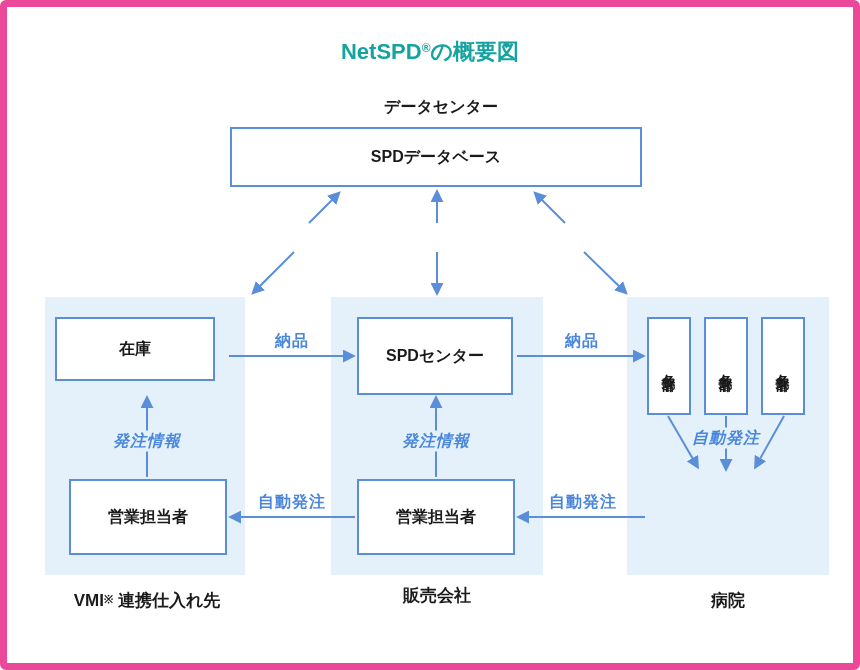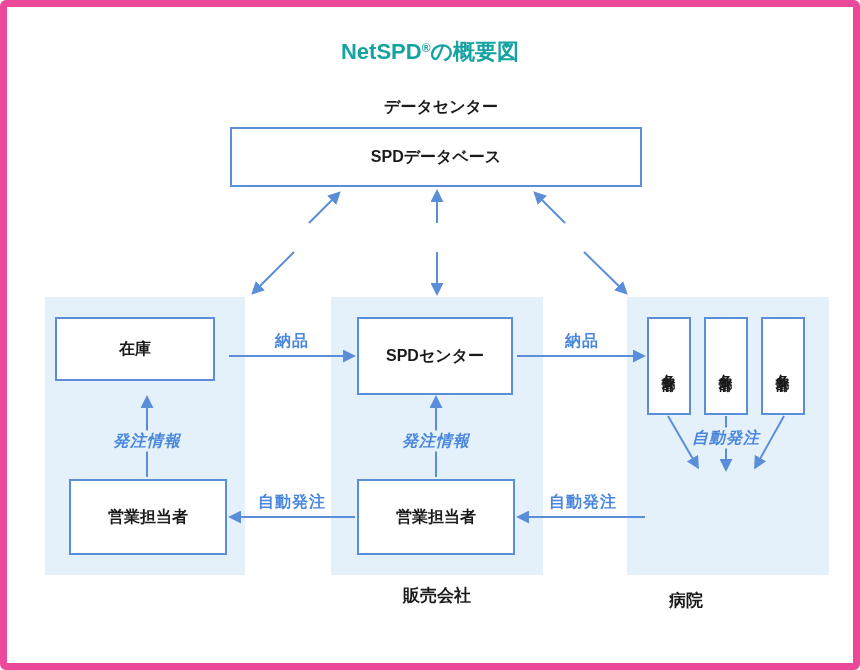--- a/index.html
+++ b/index.html
@@ -132,18 +132,21 @@
   </div>
 
   <div class="flow-label" style="left:285px; top:334px;">納品</div>
   <div class="flow-label" style="left:575px; top:334px;">納品</div>
   <div class="flow-label bg" style="left:140px; top:434px;">発注情報</div>
   <div class="flow-label bg" style="left:429px; top:434px;">発注情報</div>
   <div class="flow-label" style="left:285px; top:495px;">自動発注</div>
   <div class="flow-label" style="left:576px; top:495px;">自動発注</div>
   <div class="flow-label bg" style="left:719px; top:431px;">自動発注</div>
 
+  <div class="caption" style="left:140px; top:581px;">
+    <span>VMI</span><span class="note">※</span><span> 連携仕入れ先</span>
+  </div>
   <div class="caption" style="left:430px; top:576px;">
     <div>販売会社</div>
   </div>
-  <div class="caption" style="left:679px; top:581px;">病院</div>
+  <div class="caption" style="left:721px; top:581px;">病院</div>
 
 </div>
 
 </body></html>

